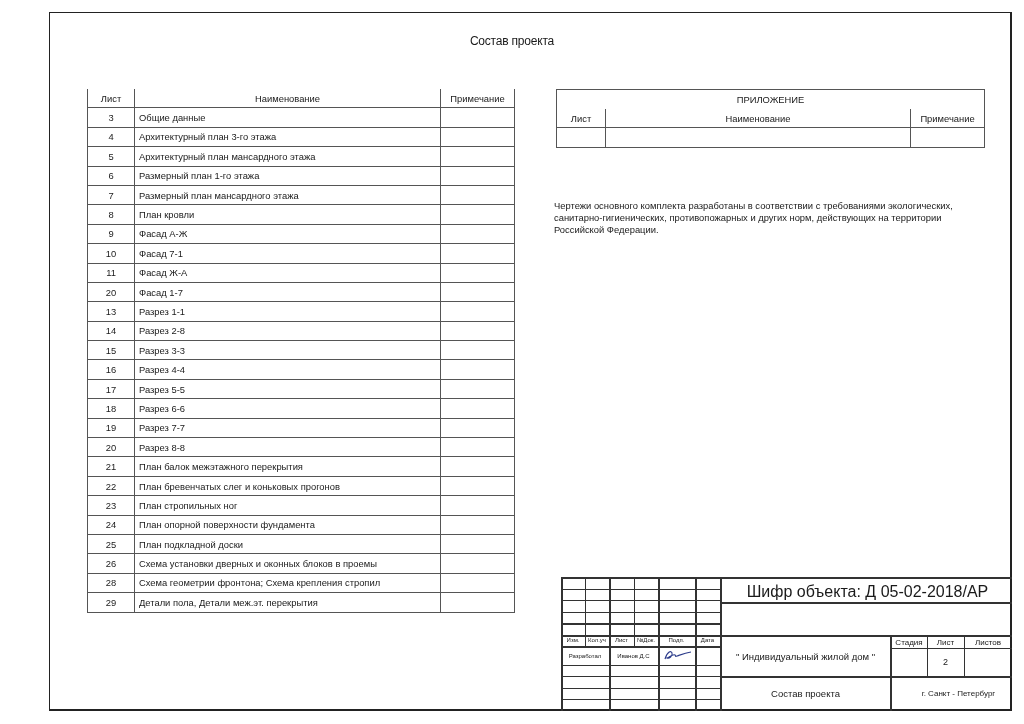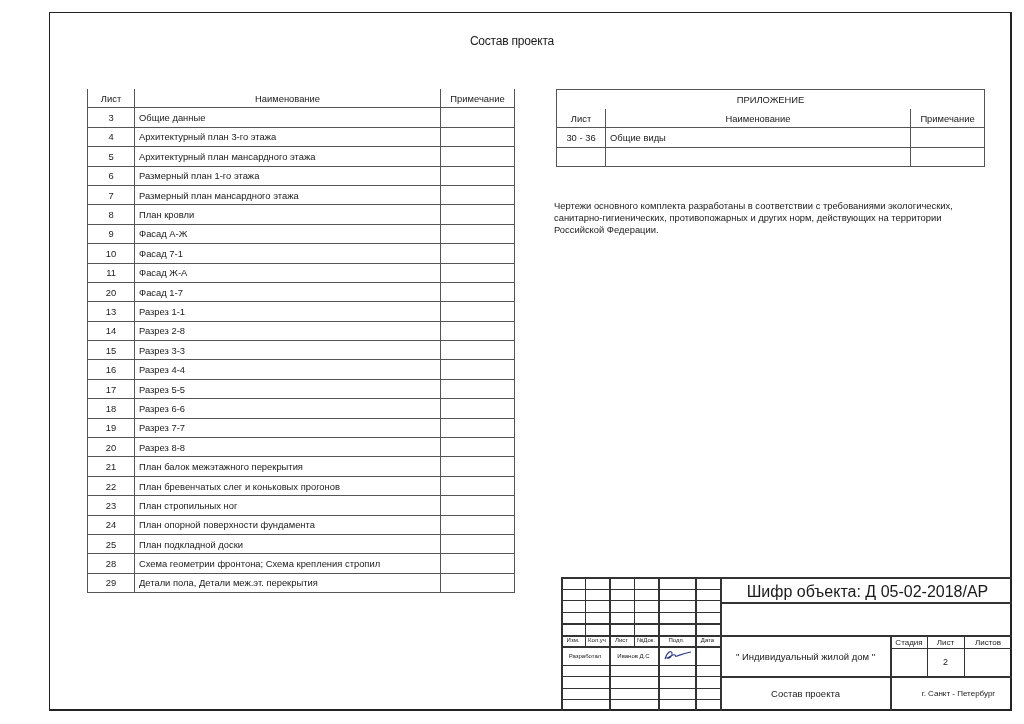--- a/index.html
+++ b/index.html
@@ -155,20 +155,25 @@
         <td class="num">24</td>
         <td>План опорной поверхности фундамента</td>
         <td></td>
       </tr>
       <tr style="border-top: 1.2px solid rgb(34, 34, 34);">
         <td class="num">25</td>
         <td>План подкладной доски</td>
         <td></td>
       </tr>
       <tr>
+        <td class="num">26</td>
+        <td>Схема установки дверных и оконных блоков в проемы</td>
+        <td></td>
+      </tr>
+      <tr>
         <td class="num">28</td>
         <td>Схема геометрии фронтона; Схема крепления стропил</td>
         <td></td>
       </tr>
       <tr style="border-top: 1.2px solid rgb(34, 34, 34);">
         <td class="num">29</td>
         <td>Детали пола, Детали меж.эт. перекрытия</td>
         <td></td>
       </tr>
     </tbody>
@@ -182,25 +187,20 @@
     </colgroup>
   <tbody id="right-tbody">
     <tr class="caption">
       <td colspan="3" style="padding:0;height:19px;">ПРИЛОЖЕНИЕ</td>
     </tr>
     <tr class="colhdr">
       <td class="hdr">Лист</td>
       <td class="hdr light">Наименование</td>
       <td class="hdr">Примечание</td>
     </tr>
-  <tr style="border-top: 1.2px solid rgb(34, 34, 34);">
-        <td class="num">30 - 36</td>
-        <td>Общие виды</td>
-        <td></td>
-      </tr>
       <tr>
         <td class="num"></td>
         <td></td>
         <td></td>
       </tr>
     </tbody>
 </table>
 
 <div class="note">Чертежи основного комплекта разработаны в соответствии с требованиями экологических, санитарно-гигиенических, противопожарных и других норм, действующих на территории Российской Федерации.</div>
 

